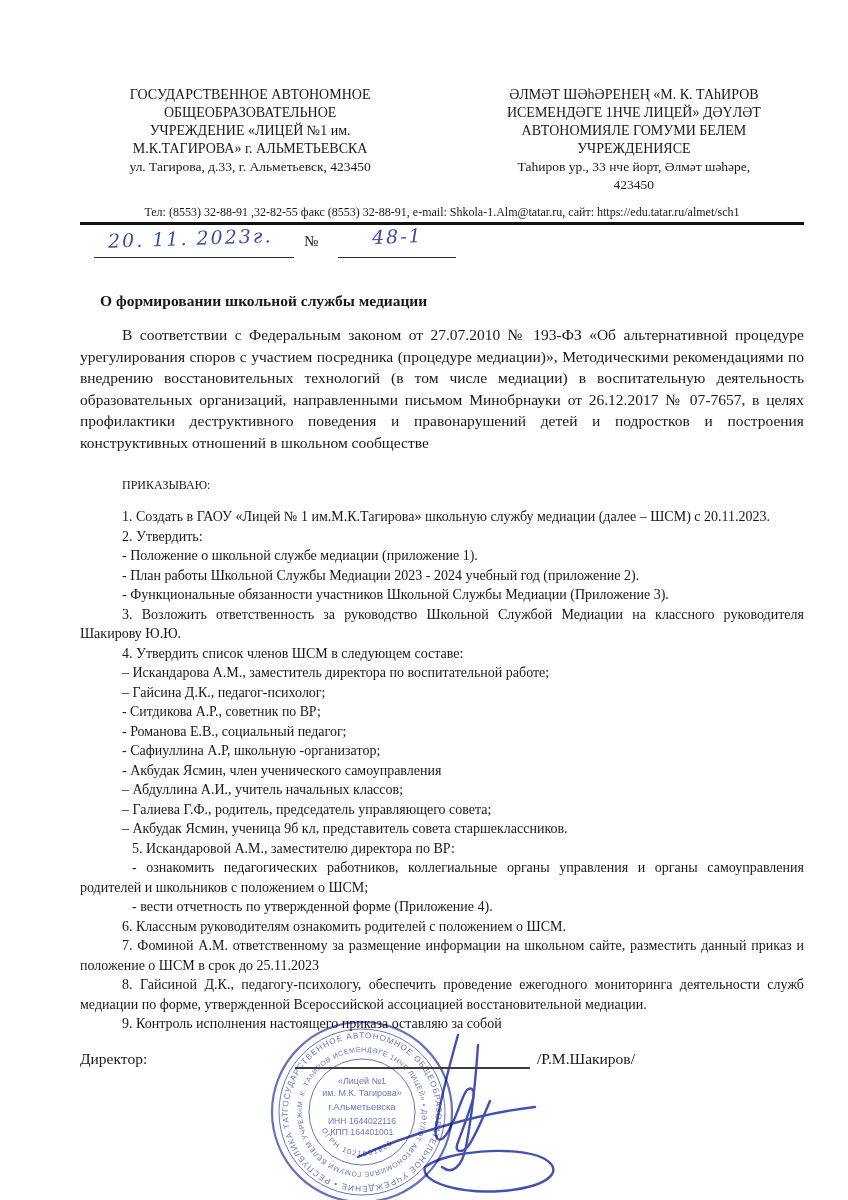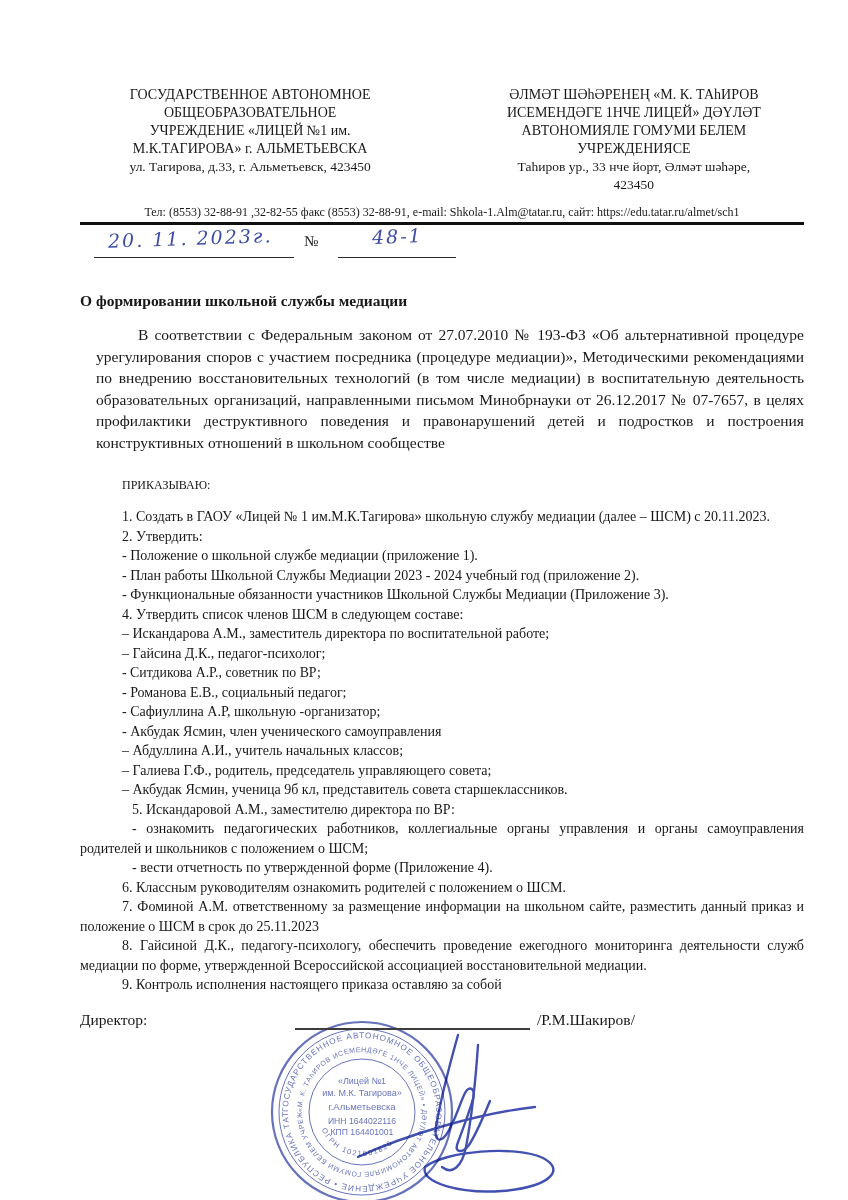--- a/index.html
+++ b/index.html
@@ -22,22 +22,22 @@
   .rule{border-bottom:3px solid #101010;margin-top:2px;}
   
   .req-row{position:relative;height:40px;}
   .hand{color:#3b4ba6;font-style:italic;font-family:"DejaVu Serif",serif;}
   .date-hand{position:absolute;left:28px;top:2px;font-size:19px;transform:rotate(-2deg);letter-spacing:2px;}
   .date-line{position:absolute;left:14px;top:32px;width:200px;border-top:1.6px solid #2a2a2a;}
   .num-sign{position:absolute;left:224px;top:8px;font-size:15px;}
   .num-hand{position:absolute;left:292px;top:0;font-size:19px;transform:rotate(-2deg);letter-spacing:2px;}
   .num-line{position:absolute;left:258px;top:32px;width:118px;border-top:1.6px solid #2a2a2a;}
   
-  .doc-title{margin-top:26px;font-size:15.5px;font-weight:bold;line-height:20px;}
-  .intro{margin:13px 0 0 16px;font-size:15.5px;line-height:21.5px;text-indent:42px;text-align:justify;}
+  .doc-title{margin-top:26px;font-size:15.5px;font-weight:bold;line-height:20px;margin-left:20px;}
+  .intro{margin:13px 0 0 0;font-size:15.5px;line-height:21.5px;text-indent:42px;text-align:justify;}
   .order-word{margin:22px 0 0 0;font-size:12px;line-height:20px;text-indent:42px;}
   .items{margin-top:12px;}
   .para{margin:0;font-size:14px;line-height:19.5px;text-indent:42px;text-align:justify;}
   .sm{font-size:13.8px;}
   .ind{text-indent:52px;}
   
   .sig-row{display:flex;align-items:center;margin-top:15px;font-size:15.5px;line-height:20px;position:relative;z-index:3;}
   .sig-role{width:215px;}
   .sig-line{width:235px;border-bottom:2px solid #3c3c3c;height:18px;}
   .sig-name{margin-left:7px;}
@@ -82,20 +82,21 @@
   <div class="doc-title">О формировании школьной службы медиации</div>
   <p class="intro">В соответствии с Федеральным законом от 27.07.2010 № 193-ФЗ «Об альтернативной процедуре урегулирования споров с участием посредника (процедуре медиации)», Методическими рекомендациями по внедрению восстановительных технологий (в том числе медиации) в воспитательную деятельность образовательных организаций, направленными письмом Минобрнауки от 26.12.2017 № 07-7657, в целях профилактики деструктивного поведения и правонарушений детей и подростков и построения конструктивных отношений в школьном сообществе</p>
   <p class="order-word">ПРИКАЗЫВАЮ:</p>
 
   <div class="items">
     <p class="para">1. Создать в ГАОУ «Лицей № 1 им.М.К.Тагирова» школьную службу медиации (далее – ШСМ) с 20.11.2023.</p>
     <p class="para">2. Утвердить:</p>
     <p class="para">- Положение о школьной службе медиации (приложение 1).</p>
     <p class="para">- План работы Школьной Службы Медиации 2023 - 2024 учебный год (приложение 2).</p>
     <p class="para">- Функциональные обязанности участников Школьной Службы Медиации (Приложение 3).</p>
+    <p class="para">3. Возложить ответственность за руководство Школьной Службой Медиации на классного руководителя Шакирову Ю.Ю.</p>
     <p class="para">4. Утвердить список членов ШСМ в следующем составе:</p>
     <p class="para">– Искандарова А.М., заместитель директора по воспитательной работе;</p>
     <p class="para">– Гайсина Д.К., педагог-психолог;</p>
     <p class="para sm">- Ситдикова А.Р., советник по ВР;</p>
     <p class="para">- Романова Е.В., социальный педагог;</p>
     <p class="para">- Сафиуллина А.Р, школьную -организатор;</p>
     <p class="para">- Акбудак Ясмин, член ученического самоуправления</p>
     <p class="para">– Абдуллина А.И., учитель начальных классов;</p>
     <p class="para">– Галиева Г.Ф., родитель, председатель управляющего совета;</p>
     <p class="para">– Акбудак Ясмин, ученица 9б кл, представитель совета старшеклассников.</p>

